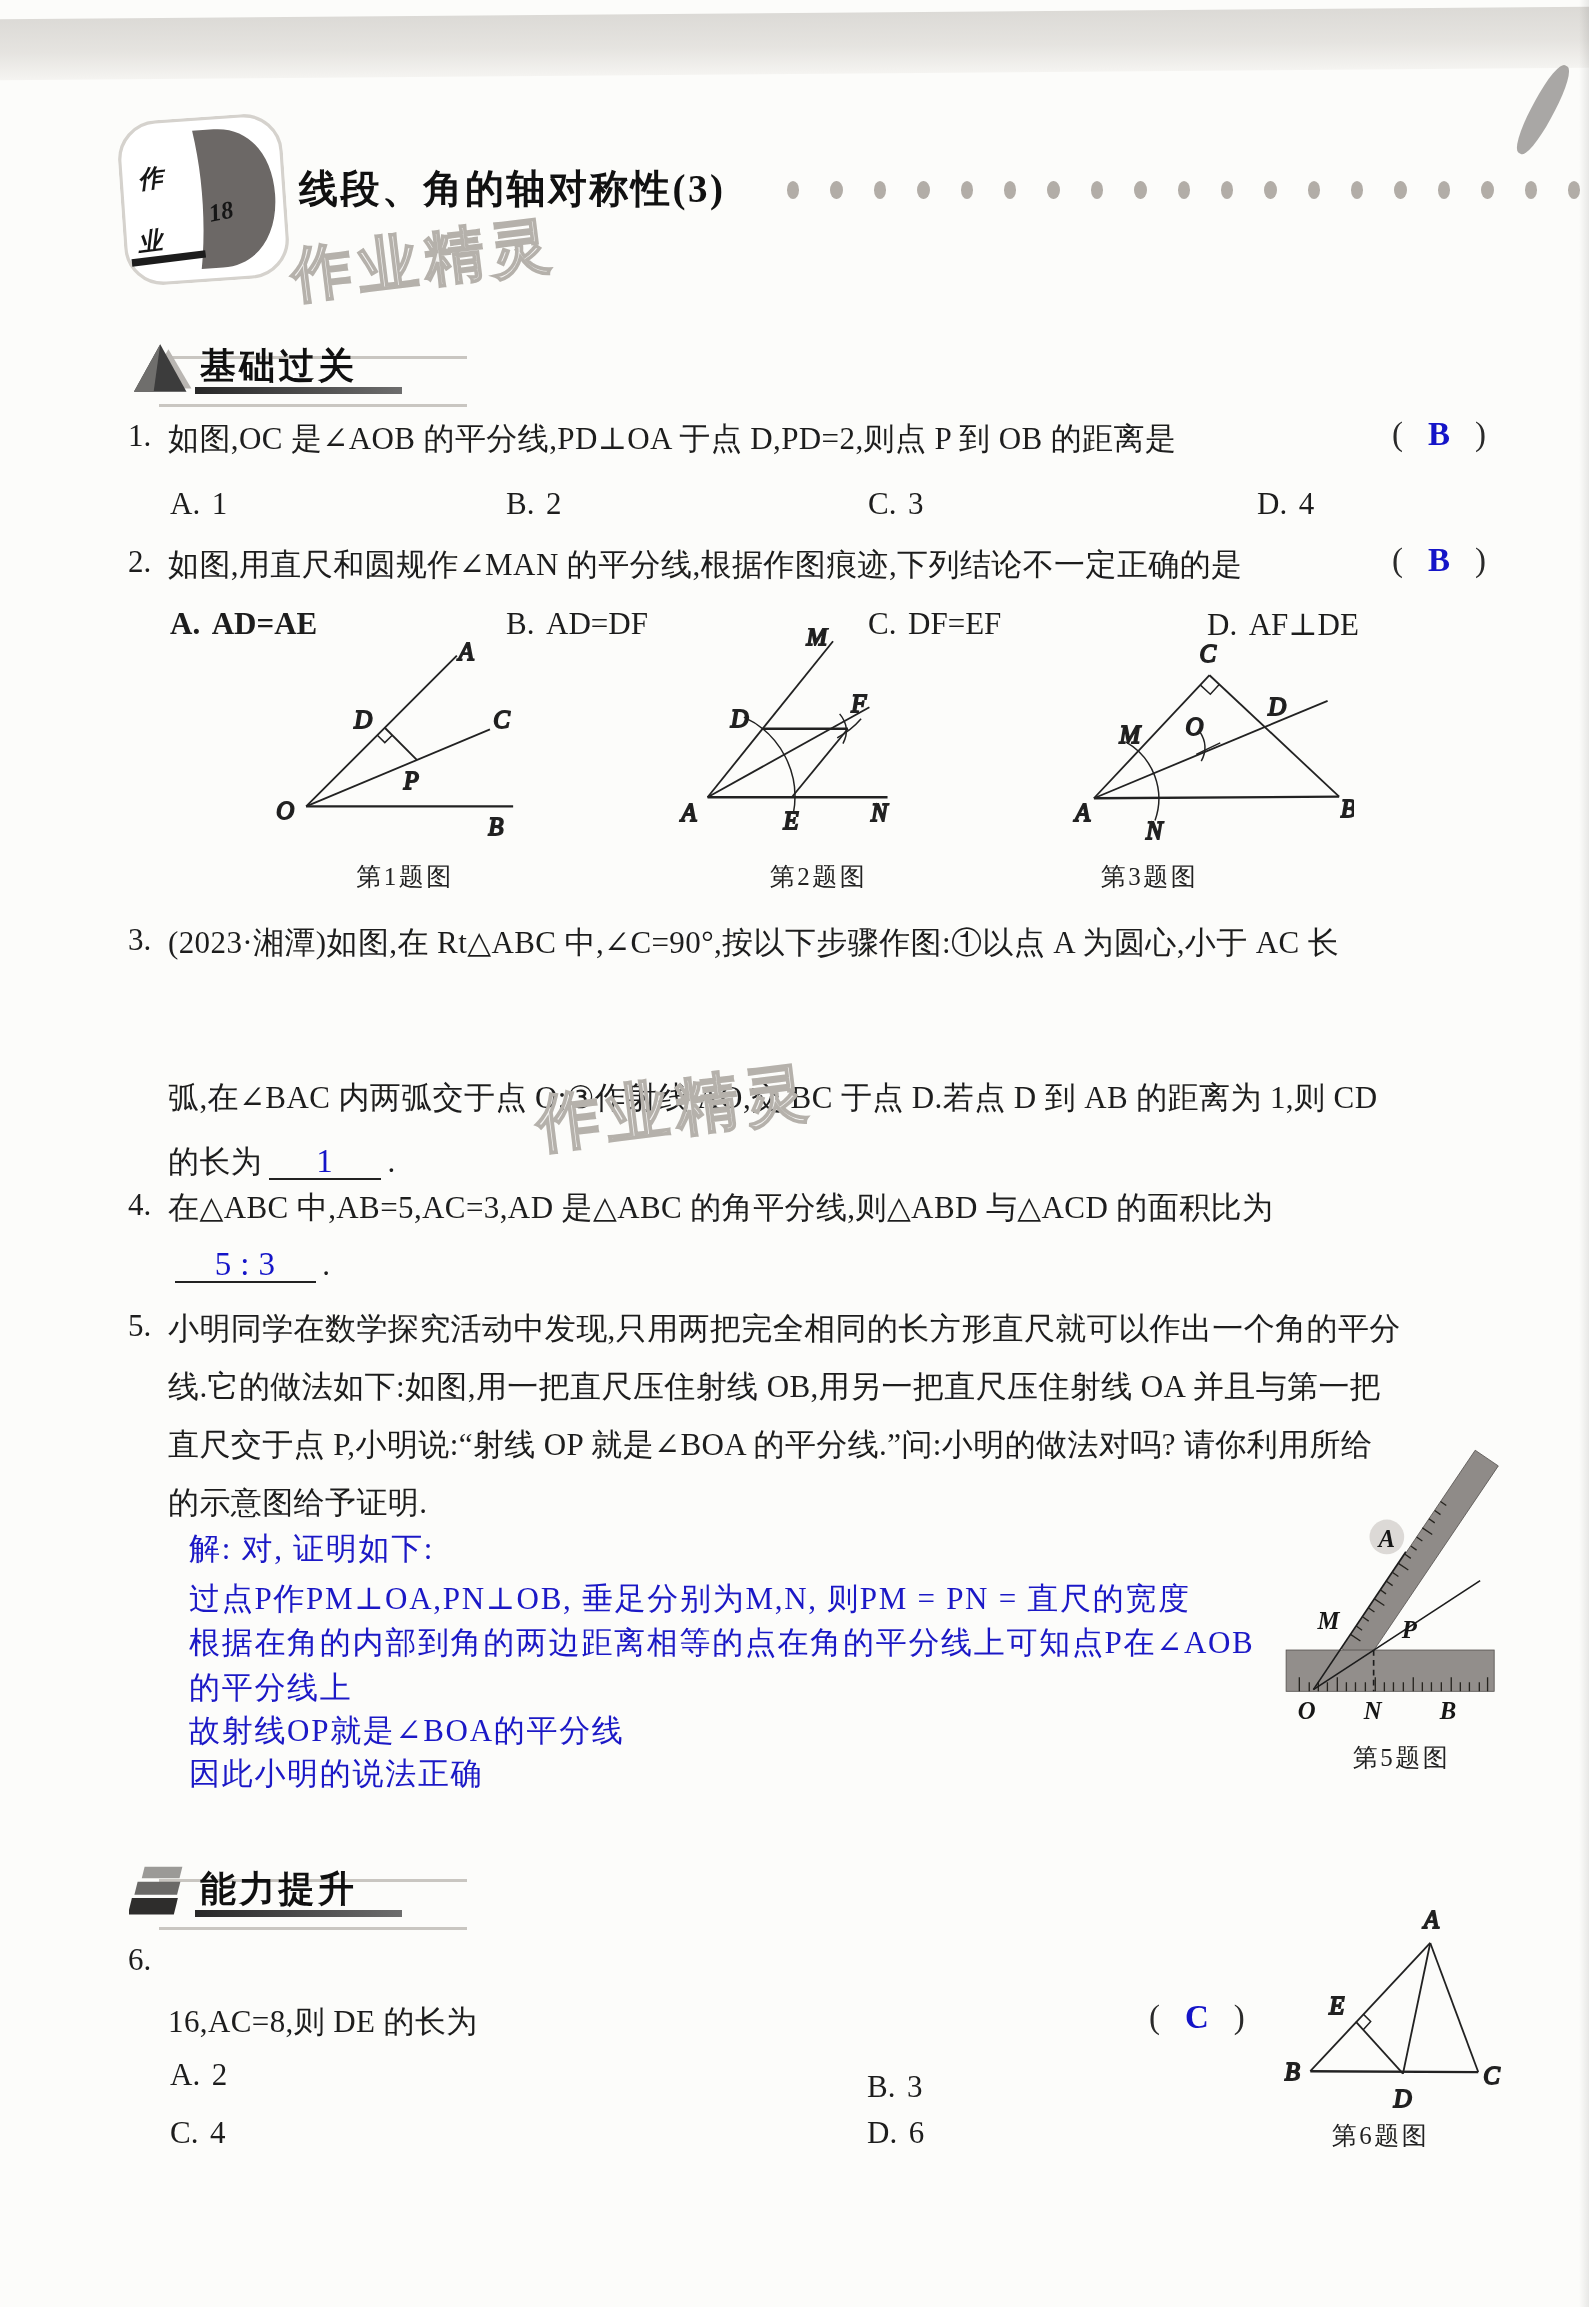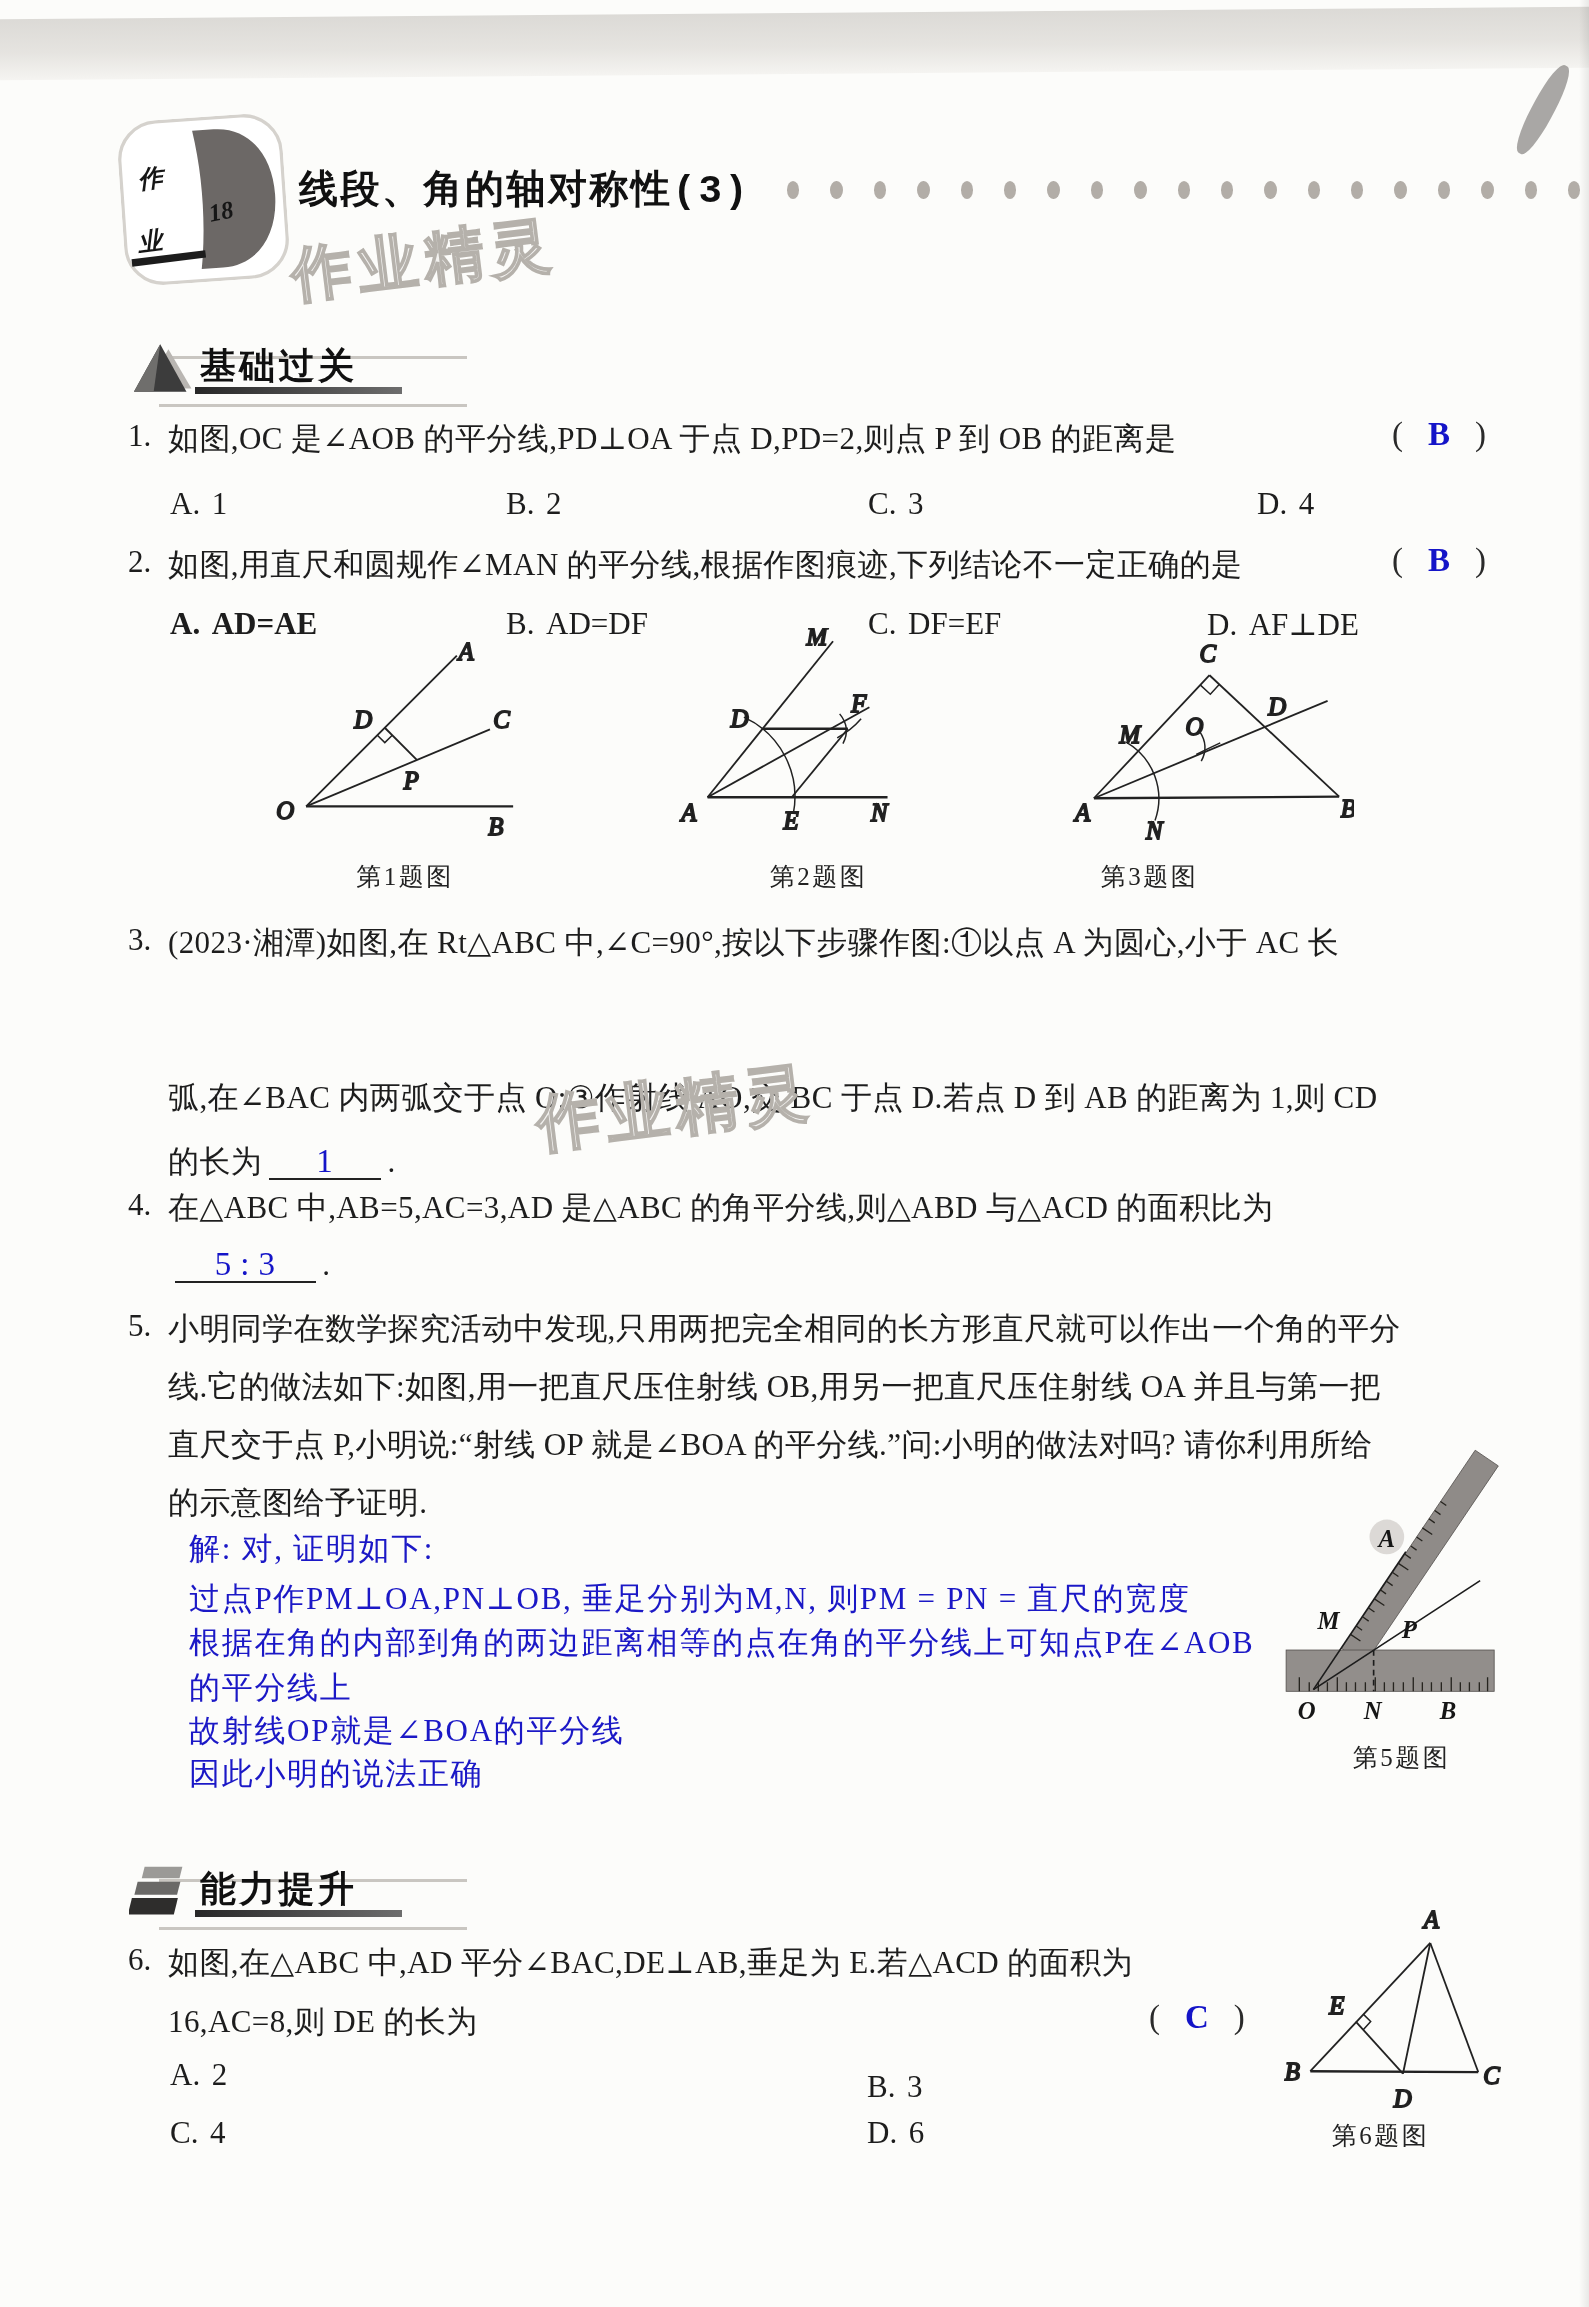--- a/index.html
+++ b/index.html
@@ -9,21 +9,21 @@
   
   .scanband{position:absolute;left:-8.3px;top:13.2px;width:1612px;height:61px;
             background:linear-gradient(180deg,#d8d6d2 0%,#e3e1dd 55%,#f4f3f0 100%);
             transform:rotate(-0.45deg);opacity:.9;}
   .smudge{position:absolute;left:1532px;top:60px;width:21.5px;height:99px;background:#8d8b88;
           border-radius:45%;transform:rotate(28deg);opacity:.75;}
   .edge-shade{position:absolute;right:0;top:0;width:10px;height:2307px;
               background:linear-gradient(270deg,rgba(0,0,0,.08),rgba(0,0,0,0));}
   
   .badge{position:absolute;left:121px;top:117px;width:165px;height:165px;transform:rotate(-4deg);}
-  .title{position:absolute;left:299px;top:162px;font-family:Liberation Mono, monospace;
+  .title{position:absolute;left:299px;top:162px;font-family:Liberation Serif, serif;
          font-weight:bold;font-size:39px;letter-spacing:2.5px;color:#111;}
   .wm{position:absolute;font-family:"Liberation Sans","DejaVu Sans",sans-serif;font-weight:bold;
       color:rgba(200,196,190,0.18);-webkit-text-stroke:1.7px #b5b1ab;letter-spacing:6.6px;}
   .dotrow{position:absolute;left:787px;top:181px;display:flex;gap:31px;}
   .dotrow i{width:12.4px;height:18px;border-radius:50%;background:#b2ada7;}
   
   .sec-title{position:absolute;font-family:"Liberation Sans","DejaVu Sans",sans-serif;font-weight:bold;
              font-size:36px;letter-spacing:3.3px;color:#101010;z-index:3;}
   .secline{position:absolute;height:2.5px;background:#c9c6c1;z-index:1;}
   .secbar{position:absolute;height:6.6px;background:linear-gradient(90deg,#272727,#6d6d6d);z-index:2;}
@@ -231,21 +231,20 @@
       <rect x="18" y="30" width="52" height="16" fill="#6a6967" transform="skewX(-14)"></rect>
       <rect x="16" y="50" width="56" height="20" fill="#2e2d2c" transform="skewX(-14)"></rect>
     </svg>
   </div>
   <div class="secline" style="left:159px;top:1879px;width:308px;"></div>
   <div class="secline" style="left:159px;top:1927px;width:308px;"></div>
   <div class="secbar" style="left:195px;top:1910px;width:207px;"></div>
   <div class="sec-title" style="left:200px;top:1865px;">能力提升</div>
 
   <div class="qnum" style="left:128px;top:1942px;">6.</div>
-  <div class="qline" style="left:168px;top:1942px;">如图,在△ABC 中,AD 平分∠BAC,DE⊥AB,垂足为 E.若△ACD 的面积为</div>
   <div class="qline" style="left:168px;top:2001px;">16,AC=8,则 DE 的长为</div>
   <div class="ansbr" style="left:1149px;top:1999px;"><span>(</span><span class="blue" style="font-weight:bold;">C</span><span>)</span></div>
   <div class="opt" style="left:170px;top:2057px;"><span class="ol">A.</span><span>2</span></div>
   <div class="opt" style="left:867px;top:2057px;margin-top:12px;"><span class="ol">B.</span><span>3</span></div>
   <div class="opt" style="left:170px;top:2115px;"><span class="ol">C.</span><span>4</span></div>
   <div class="opt" style="left:867px;top:2115px;"><span class="ol">D.</span><span>6</span></div>
 
   <div class="abs" style="left:1283px;top:1890px;">
     <svg width="273" height="240" viewBox="0 0 330 290" stroke="#222" stroke-width="2.2" fill="none">
       <line x1="33" y1="219" x2="178" y2="64"></line>

